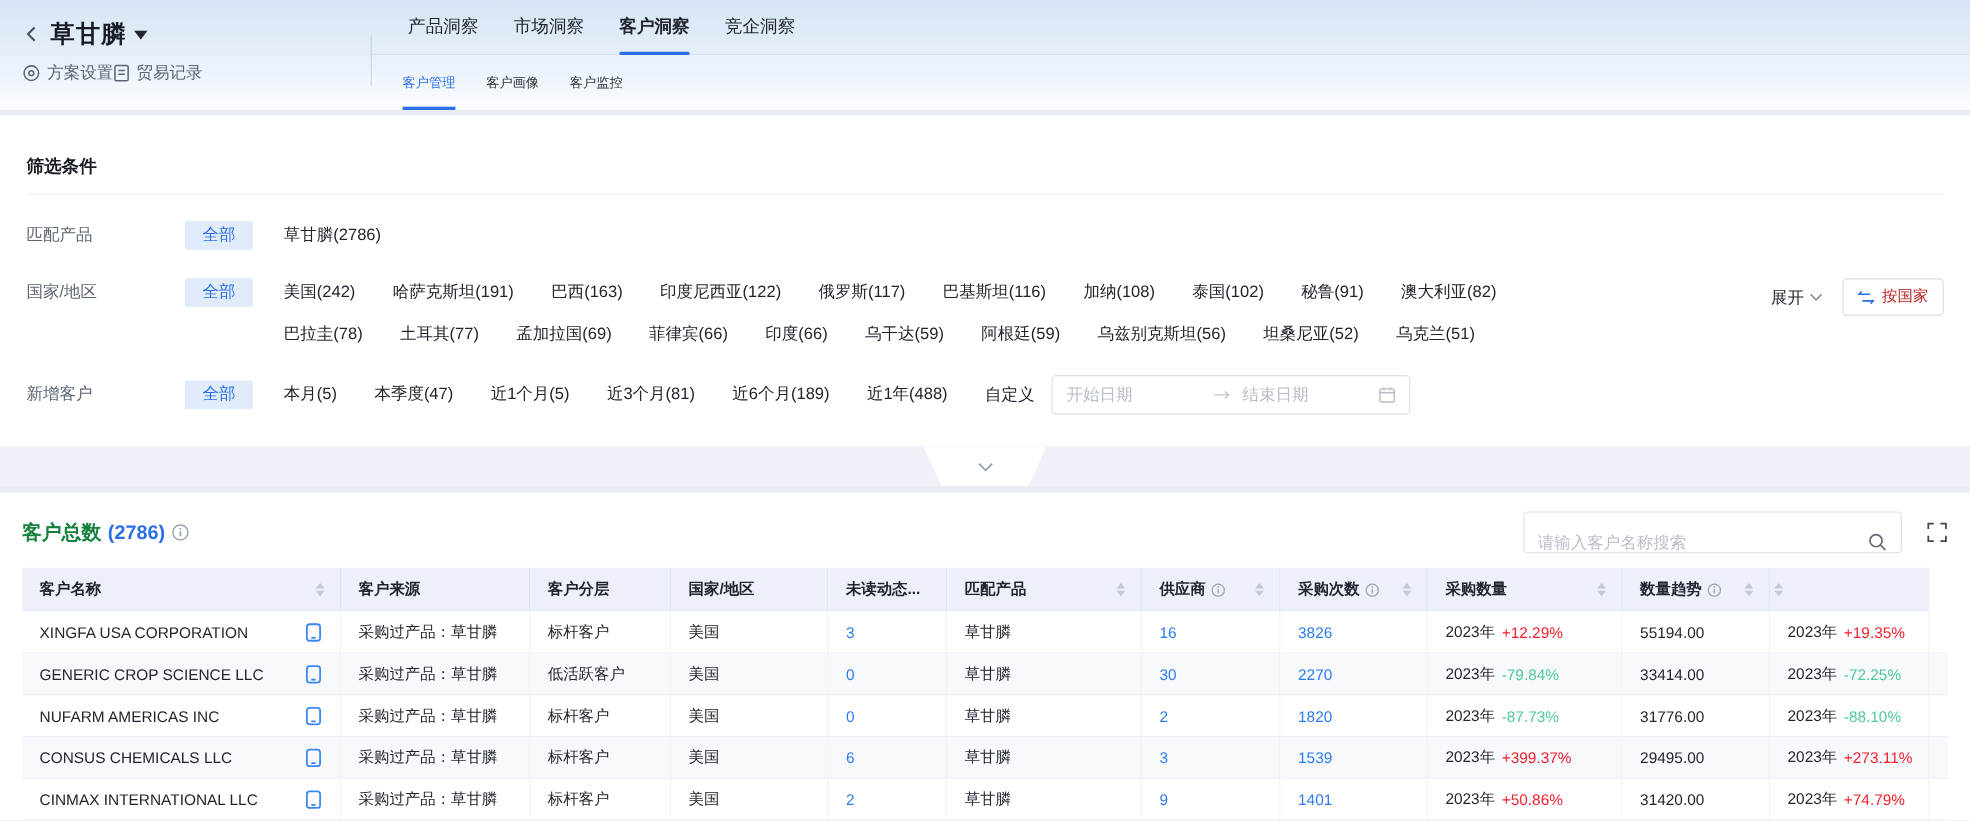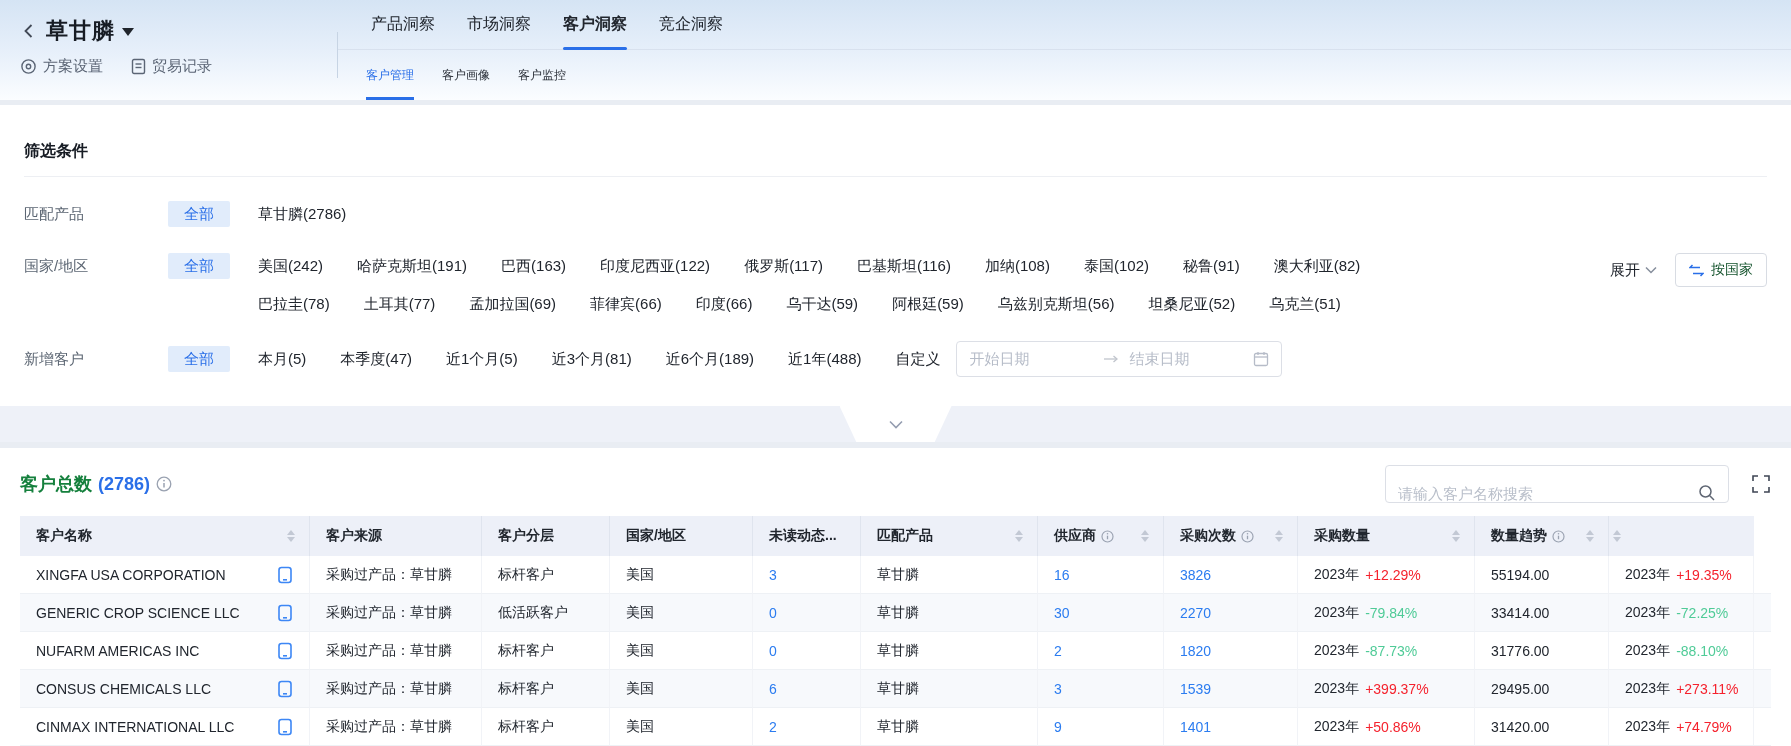--- a/index.html
+++ b/index.html
@@ -11,21 +11,21 @@
   
   .app-header{
     height:100px; display:flex;
     background:linear-gradient(180deg,#d5e4f4 0%,#e6effa 50%,#fbfdff 100%);
   }
   .hdr-left{ width:337px; flex:none; padding-left:20px; }
   .hdr-title-row{ display:flex; align-items:center; margin-top:16px; }
   .back-ic{ width:18px; height:18px; }
   .hdr-title{ font-size:22px; font-weight:700; color:#171c24; margin:0 7px 0 8px; letter-spacing:1px;}
   .caret-dn{ width:0; height:0; border-left:6px solid transparent; border-right:6px solid transparent; border-top:8px solid #20252c; margin-top:2px;}
-  .hdr-actions{ display:flex; gap:28px; margin-top:11px; }
+  .hdr-actions{ display:flex; margin-top:11px; }
   .hdr-action{ display:flex; align-items:center; gap:6px; font-size:15px; color:#5b6575; cursor:pointer;}
   .hdr-divider{ width:1px; height:46px; background:#c7d4e4; margin-top:32px; flex:none;}
   .hdr-right{ flex:1; display:flex; flex-direction:column; }
   .main-tabs{ height:50px; display:flex; align-items:center; gap:32px; padding-left:33px; border-bottom:1px solid #d8e1ee; font-size:16px; font-weight:500; color:#21262e;}
   .main-tab{ position:relative; height:100%; display:flex; align-items:center; cursor:pointer;}
   .main-tab.active{ font-weight:700; }
   .main-tab.active::after{ content:""; position:absolute; left:0; right:0; bottom:-1px; height:3px; background:#2a6fe8; border-radius:2px;}
   .sub-tabs{ flex:1; display:flex; align-items:center; gap:28px; padding-left:28px; font-size:12px; color:#2a2f38;}
   .sub-tab{ position:relative; height:100%; display:flex; align-items:center; cursor:pointer;}
   .sub-tab.active{ color:#2a6fe8; }
@@ -38,21 +38,21 @@
   .f-row.r1{ margin-top:24px; }
   .f-row.r2{ margin-top:26px; }
   .f-row.r3{ margin-top:24px; align-items:center;}
   .f-label{ width:144px; flex:none; font-size:15px; color:#5c6673; line-height:26px;}
   .f-chip{ flex:none; background:#e1ecfb; color:#2a6fe8; font-size:15px; line-height:24px; padding:1px 16px; border-radius:2px; margin-right:28px; cursor:pointer;}
   .f-items{ display:flex; flex-wrap:wrap; gap:34px; font-size:15px; color:#20252d; line-height:26px;}
   .f-item{ cursor:pointer; white-space:nowrap; }
   .country-lines{ display:flex; flex-direction:column; gap:12px; }
   .f-right{ margin-left:auto; flex:none; display:flex; align-items:center; gap:18px; }
   .expand-toggle{ display:flex; align-items:center; gap:5px; font-size:15px; color:#20252d; cursor:pointer;}
-  .by-country-btn{ display:flex; align-items:center; gap:7px; border:1px solid #d8dce3; border-radius:4px; background:#fff; padding:7px 13px; font-size:14px; color:#14532d; cursor:pointer;}
+  .by-country-btn{ display:flex; align-items:center; gap:7px; border:1px solid #d8dce3; border-radius:4px; background:#fff; padding:7px 13px; font-size:14px; color:#b91c1c; cursor:pointer;}
   .custom-label{ font-size:15px; color:#20252d; margin-left:34px; cursor:pointer;}
   .date-range{ margin-left:16px; width:326px; height:36px; border:1px solid #dcdfe6; border-radius:4px; display:flex; align-items:center; padding:0 12px; font-size:15px; color:#b6bcc8; background:#fff; cursor:text;justify-content:center;}
   .date-ph{ flex:1; }
   .date-arrow{ flex:none; margin:0 10px; }
   
   .collapse-band{ height:36px; background:#eef1f8; display:flex; justify-content:center; }
   .collapse-tab{ width:112px; height:100%; background:#fff; clip-path:polygon(0 0,100% 0,85% 100%,15% 100%); display:flex; align-items:center; justify-content:center; cursor:pointer;}
   
   .table-panel{ background:#fff; margin-top:6px; padding:12px 20px 0; height:calc(746px - 448px); }
   .summary-row{ display:flex; align-items:center; height:48px; margin-bottom:8px;}

